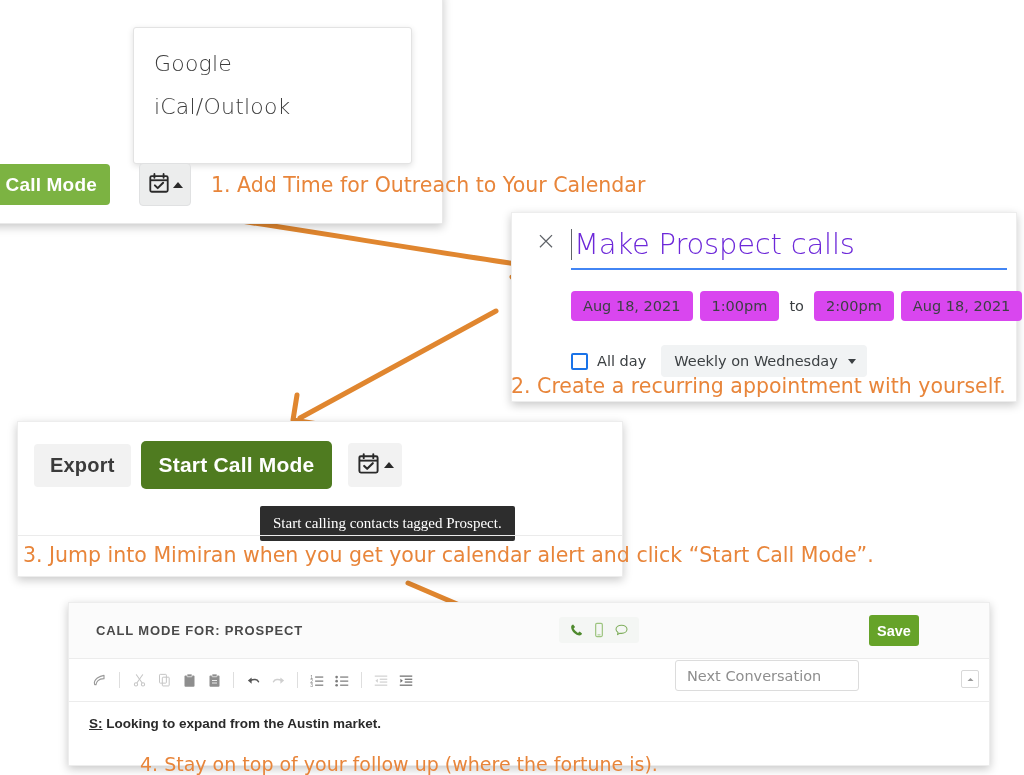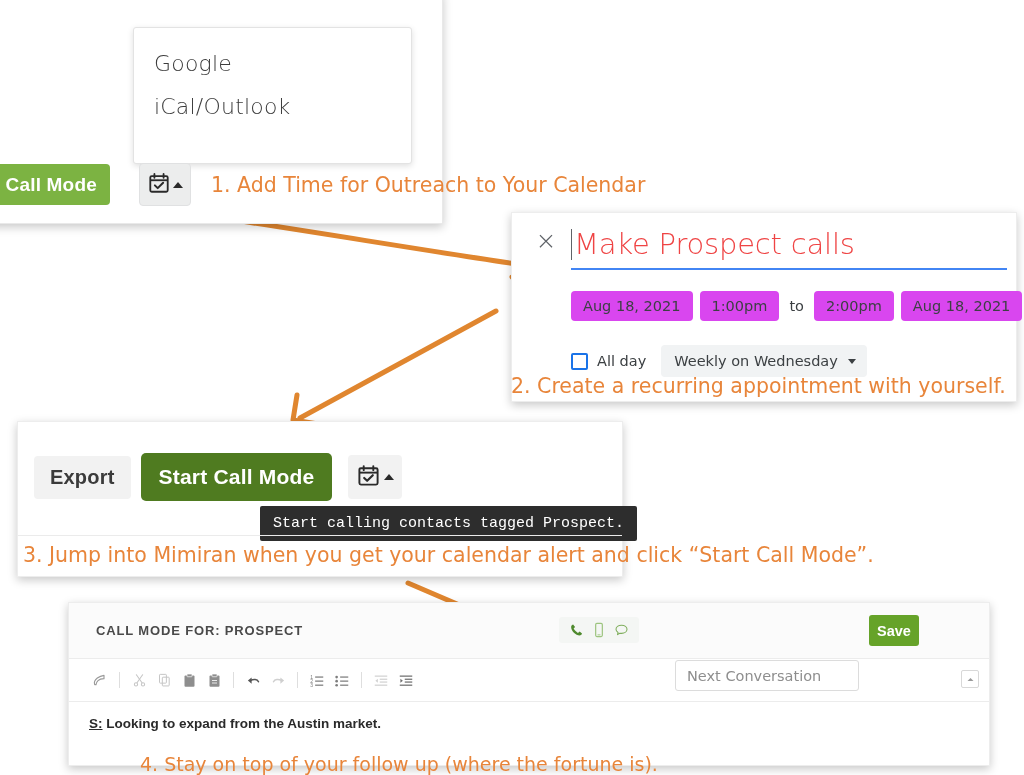--- a/index.html
+++ b/index.html
@@ -118,21 +118,21 @@
     cursor: pointer;
   }
   #event-title-wrap {
     position: absolute;
     left: 59px;
     top: 12px;
     width: 436px;
   }
   #event-title {
     font-size: 29px;
-    color: #ef4444;
+    color: #6d28d9;
     font-family: "DejaVu Sans", sans-serif;
     font-weight: 300;
     padding: 2px 0 7px 3px;
     border-bottom: 2px solid #4285f4;
     letter-spacing: -.2px;
     position: relative;
   }
   #event-title::before {
     content: "";
     position: absolute;
@@ -214,21 +214,20 @@
     height: 156px;
     border: 1px solid #ededed;
   }
   #sc-toolbar {
     position: absolute;
     left: 16px;
     top: 19px;
     display: flex;
     align-items: center;
     gap: 10px;
-    margin-top: 12px;
   }
   #btn-export {
     background: #f2f2f2;
     border-radius: 4px;
     color: #3b3b3b;
     font-size: 20px;
     font-weight: bold;
     padding: 10px 16px;
     letter-spacing: .2px;
     cursor: pointer;
@@ -258,21 +257,21 @@
   #sc-tooltip {
     position: absolute;
     left: 242px;
     top: 84px;
     background: #2d2d2d;
     color: #ffffff;
     font-size: 15px;
     padding: 9px 13px;
     border-radius: 2px;
     white-space: nowrap;
-    font-family: Liberation Mono, monospace;
+    font-family: Liberation Serif, serif;
   }
   #sc-divider {
     position: absolute;
     left: 0;
     top: 113px;
     width: 100%;
     height: 1px;
     background: #ebebeb;
   }
 

